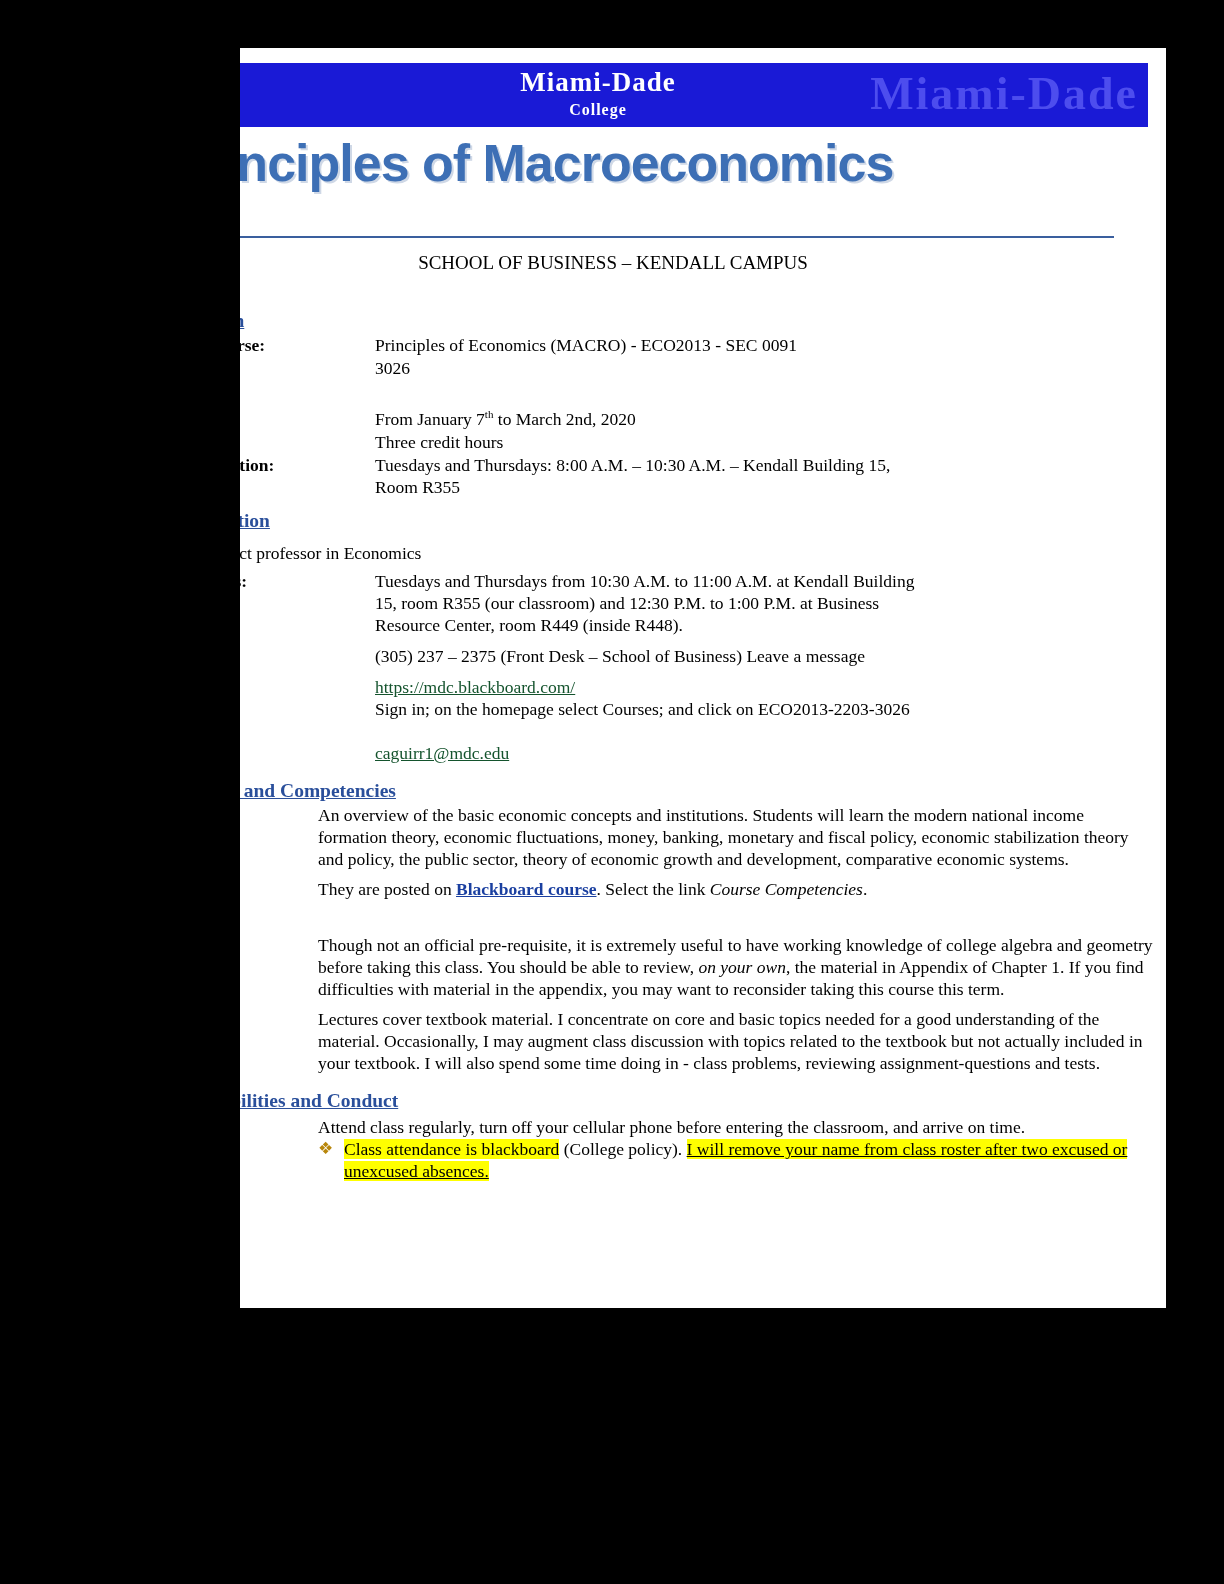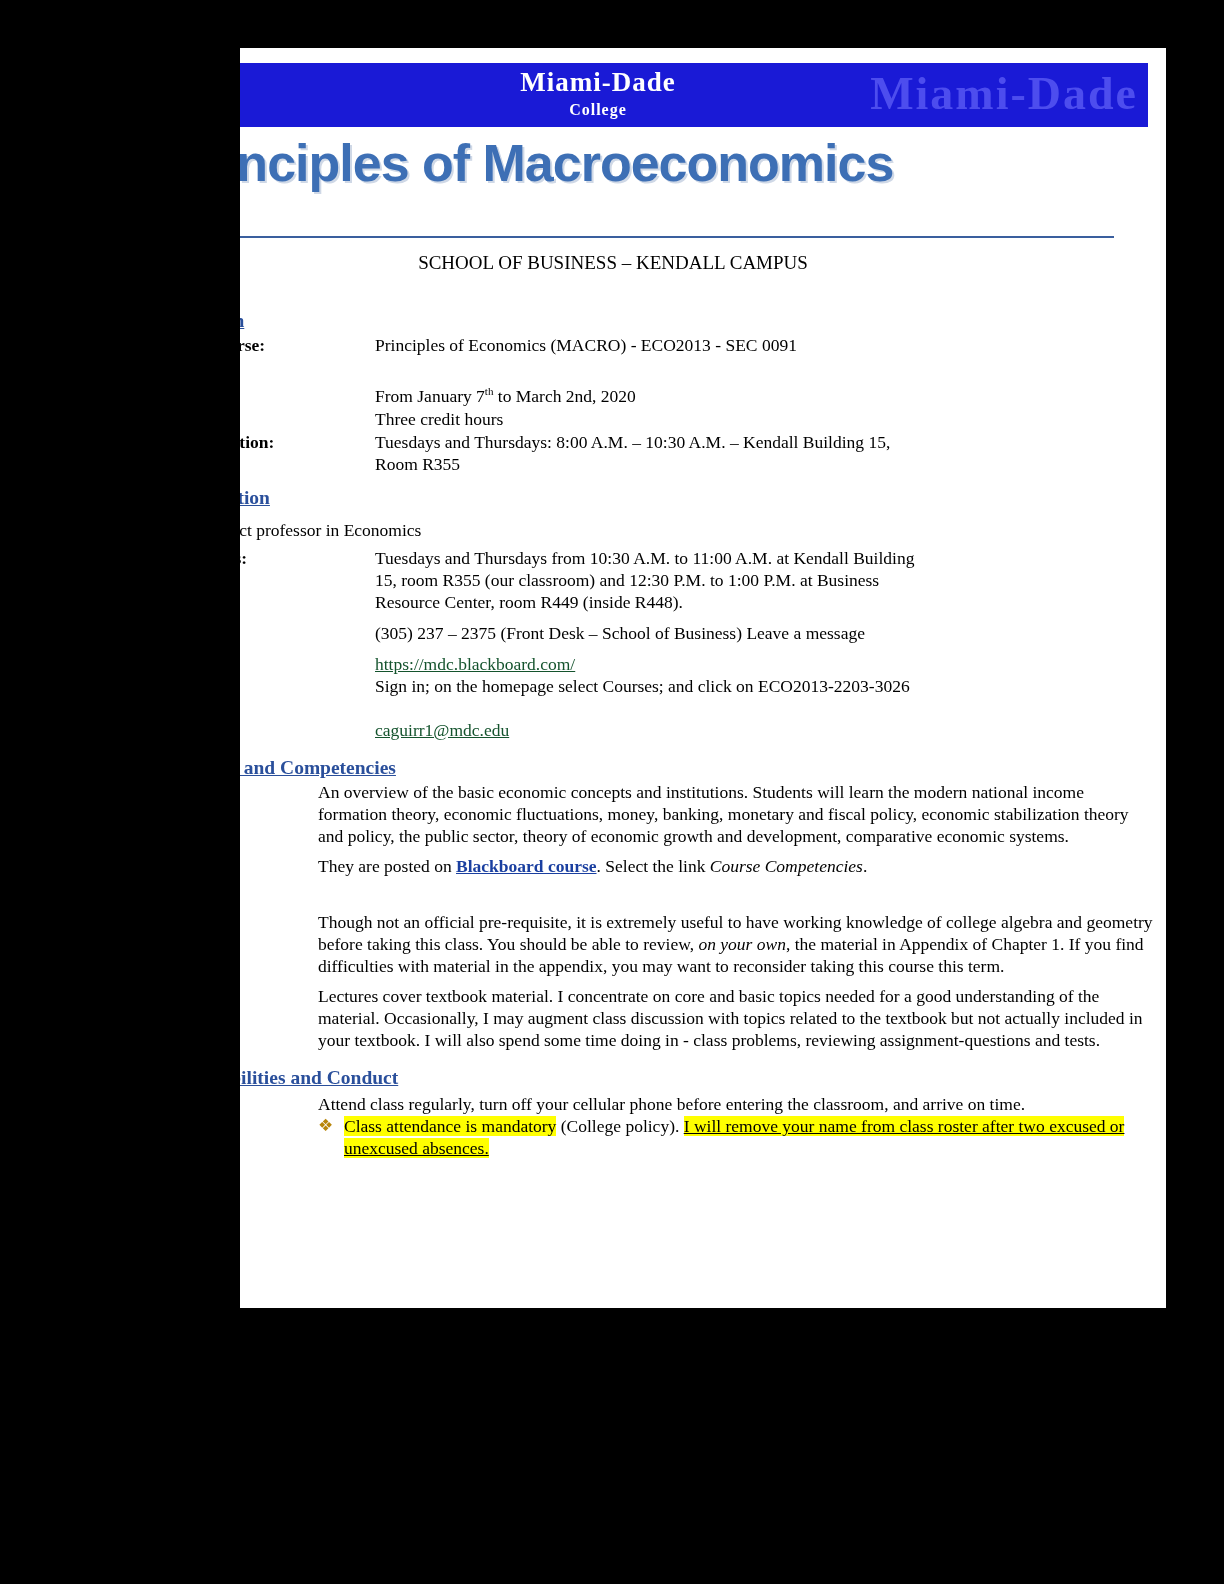--- a/index.html
+++ b/index.html
@@ -179,20 +179,24 @@
     <div class="center-head">SCHOOL OF BUSINESS – KENDALL CAMPUS</div>
     <div class="center-sub">Spring 2020</div>
 
     <div class="sec-head">Course Information</div>
 
     <div class="row ci">
       <div class="lbl">r of course:</div>
       <div class="val"><span>Principles of Economics (</span><b>MACRO</b><b>) - ECO2013 - SEC 0091</b></div>
     </div>
 
+    <div class="row ci">
+      <div class="lbl">mber:</div>
+      <div class="val"><b>3026</b></div>
+    </div>
 
     <div class="row ci">
       <div class="lbl">m:</div>
     </div>
 
     <div class="row ci">
       <div class="lbl">n:</div>
       <div class="val"><span>From January 7</span><span class="sup">th</span><span> to March 2nd, 2020</span></div>
     </div>
 
@@ -254,21 +258,21 @@
 
     <div class="sec-head" style="margin-top:16px;">Students Responsibilities and Conduct</div>
 
     <div class="indent" style="margin-top:4px;">
       <b>Attend class regularly</b><span>, turn off your cellular phone before entering the classroom, and arrive on time.</span>
     </div>
 
     <div class="bullet-row">
       <div class="bmark">❖</div>
       <div>
-        <b class="hl">Class attendance is mandatory</b><span> (College policy). </span><b class="hl" style="text-decoration:underline;">I will remove your name from class roster after two excused or unexcused absences.</b>
+        <b class="hl">Class attendance is blackboard</b><span> (College policy). </span><b class="hl" style="text-decoration:underline;">I will remove your name from class roster after two excused or unexcused absences.</b>
       </div>
     </div>
 
   </div>
 
   <div class="occluder-left"></div>
   <div class="occluder-bottom"></div>
 </div>
 
 </body></html>

